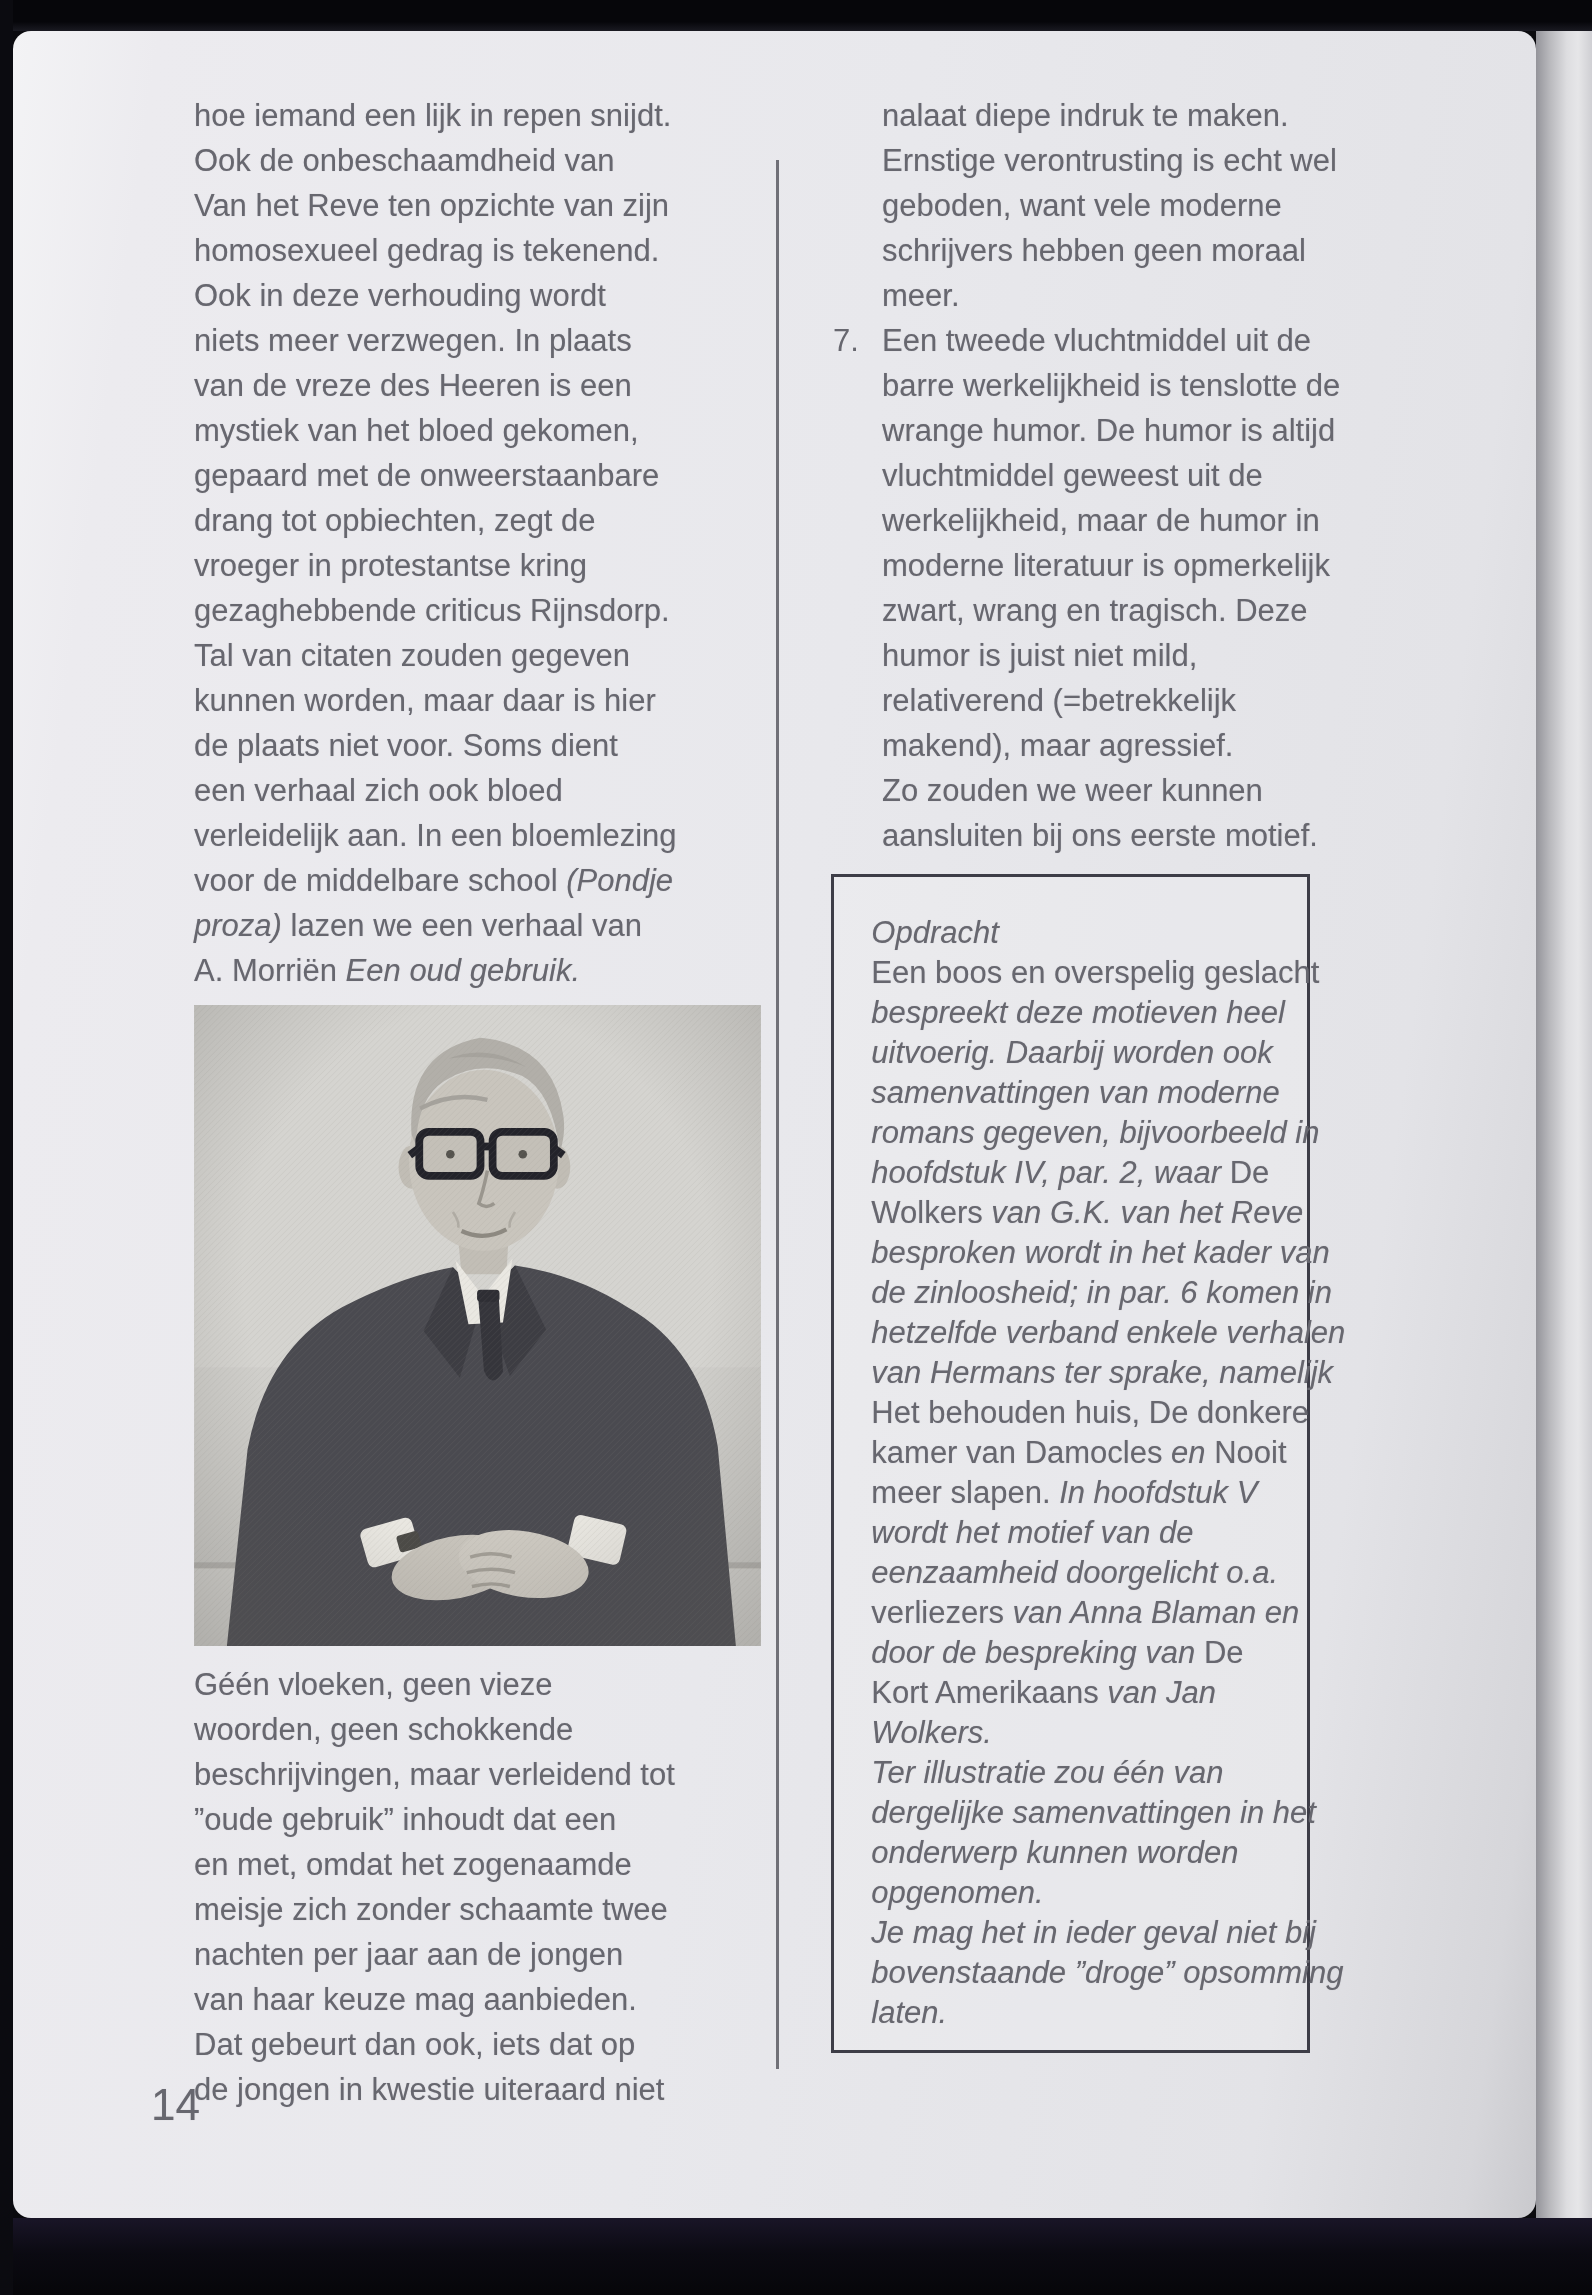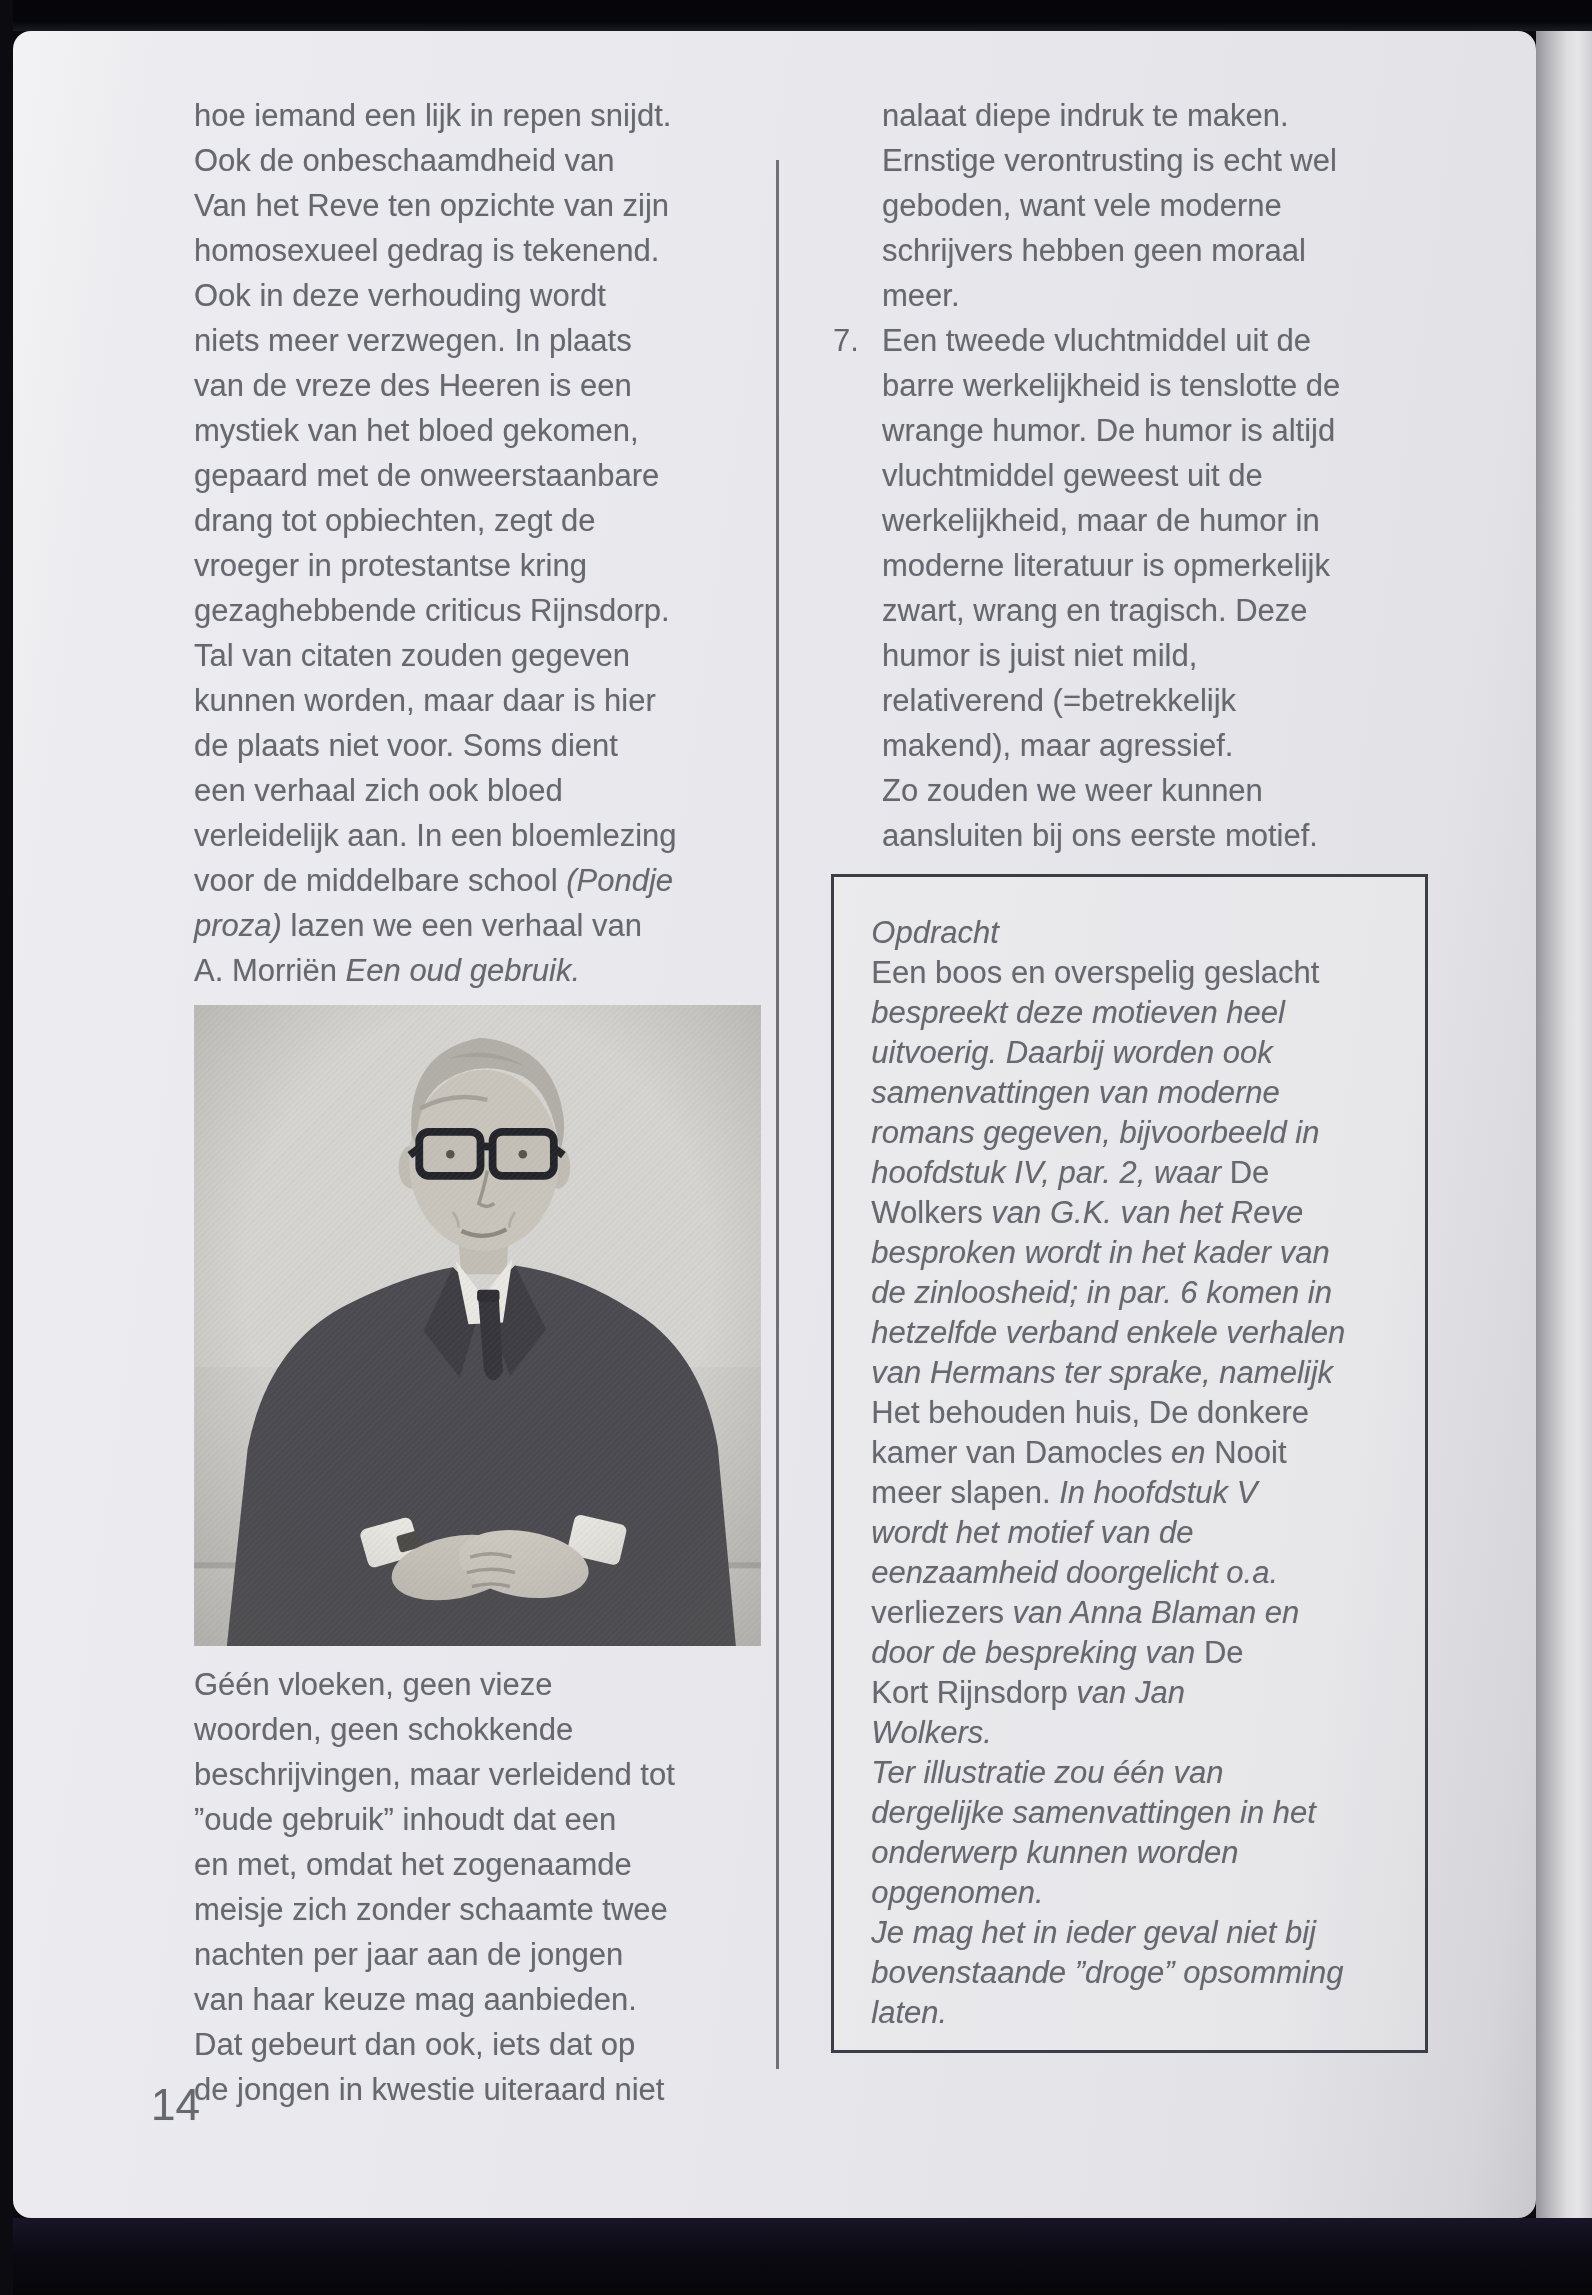--- a/index.html
+++ b/index.html
@@ -32,21 +32,21 @@
   .right-col{left:820px;top:62px;width:611px;}
   .divider{position:absolute;left:763px;top:129px;width:2.6px;height:1909px;background:#5b5b63;opacity:.85;}
   .ind{margin-left:49px;}
   .item7{position:relative;}
   .item7 .num{position:absolute;left:0;top:0;line-height:45px;}
   .item7 .flow{margin-left:49px;}
   .photo{margin:12px 0 0 0;width:567px;height:641px;display:block;}
   .photo svg{display:block;width:567px;height:641px;}
   .para2{margin-top:15.5px;}
   .opdracht-box{
-    box-sizing:border-box;margin:15.5px 0 0 -1.7px;width:597px;
+    box-sizing:border-box;margin:15.5px 0 0 -1.7px;width:479px;
     border:3.5px solid #3d3d47;padding:36px 21px 17.3px 37px;
     background:rgba(248,248,250,.18);
   }
   .boxflow{line-height:40px;font-style:italic;}
   .pagenum{position:absolute;left:138px;top:2052px;font-size:44px;line-height:1;
     text-shadow:0 0 0.9px rgba(103,103,111,.35);}
 </style>
 </head>
 <body>
 
@@ -194,21 +194,21 @@
             <div class="tl"><span>de zinloosheid; in par. 6 komen in</span></div>
             <div class="tl"><span>hetzelfde verband enkele verhalen</span></div>
             <div class="tl"><span>van Hermans ter sprake, namelijk</span></div>
             <div class="tl"><span class="rm">Het behouden huis, De donkere</span></div>
             <div class="tl"><span class="rm">kamer van Damocles</span><span> en </span><span class="rm">Nooit</span></div>
             <div class="tl"><span class="rm">meer slapen.</span><span> In hoofdstuk V</span></div>
             <div class="tl"><span>wordt het motief van de</span></div>
             <div class="tl"><span>eenzaamheid doorgelicht o.a.</span></div>
             <div class="tl"><span class="rm">verliezers</span><span> van Anna Blaman en</span></div>
             <div class="tl"><span>door de bespreking van </span><span class="rm">De</span></div>
-            <div class="tl"><span class="rm">Kort Rijnsdorp</span><span> van Jan</span></div>
+            <div class="tl"><span class="rm">Kort Amerikaans</span><span> van Jan</span></div>
             <div class="tl"><span>Wolkers.</span></div>
             <div class="tl"><span>Ter illustratie zou één van</span></div>
             <div class="tl"><span>dergelijke samenvattingen in het</span></div>
             <div class="tl"><span>onderwerp kunnen worden</span></div>
             <div class="tl"><span>opgenomen.</span></div>
             <div class="tl"><span>Je mag het in ieder geval niet bij</span></div>
             <div class="tl"><span>bovenstaande ”droge” opsomming</span></div>
             <div class="tl"><span>laten.</span></div>
           </div>
       </div>

